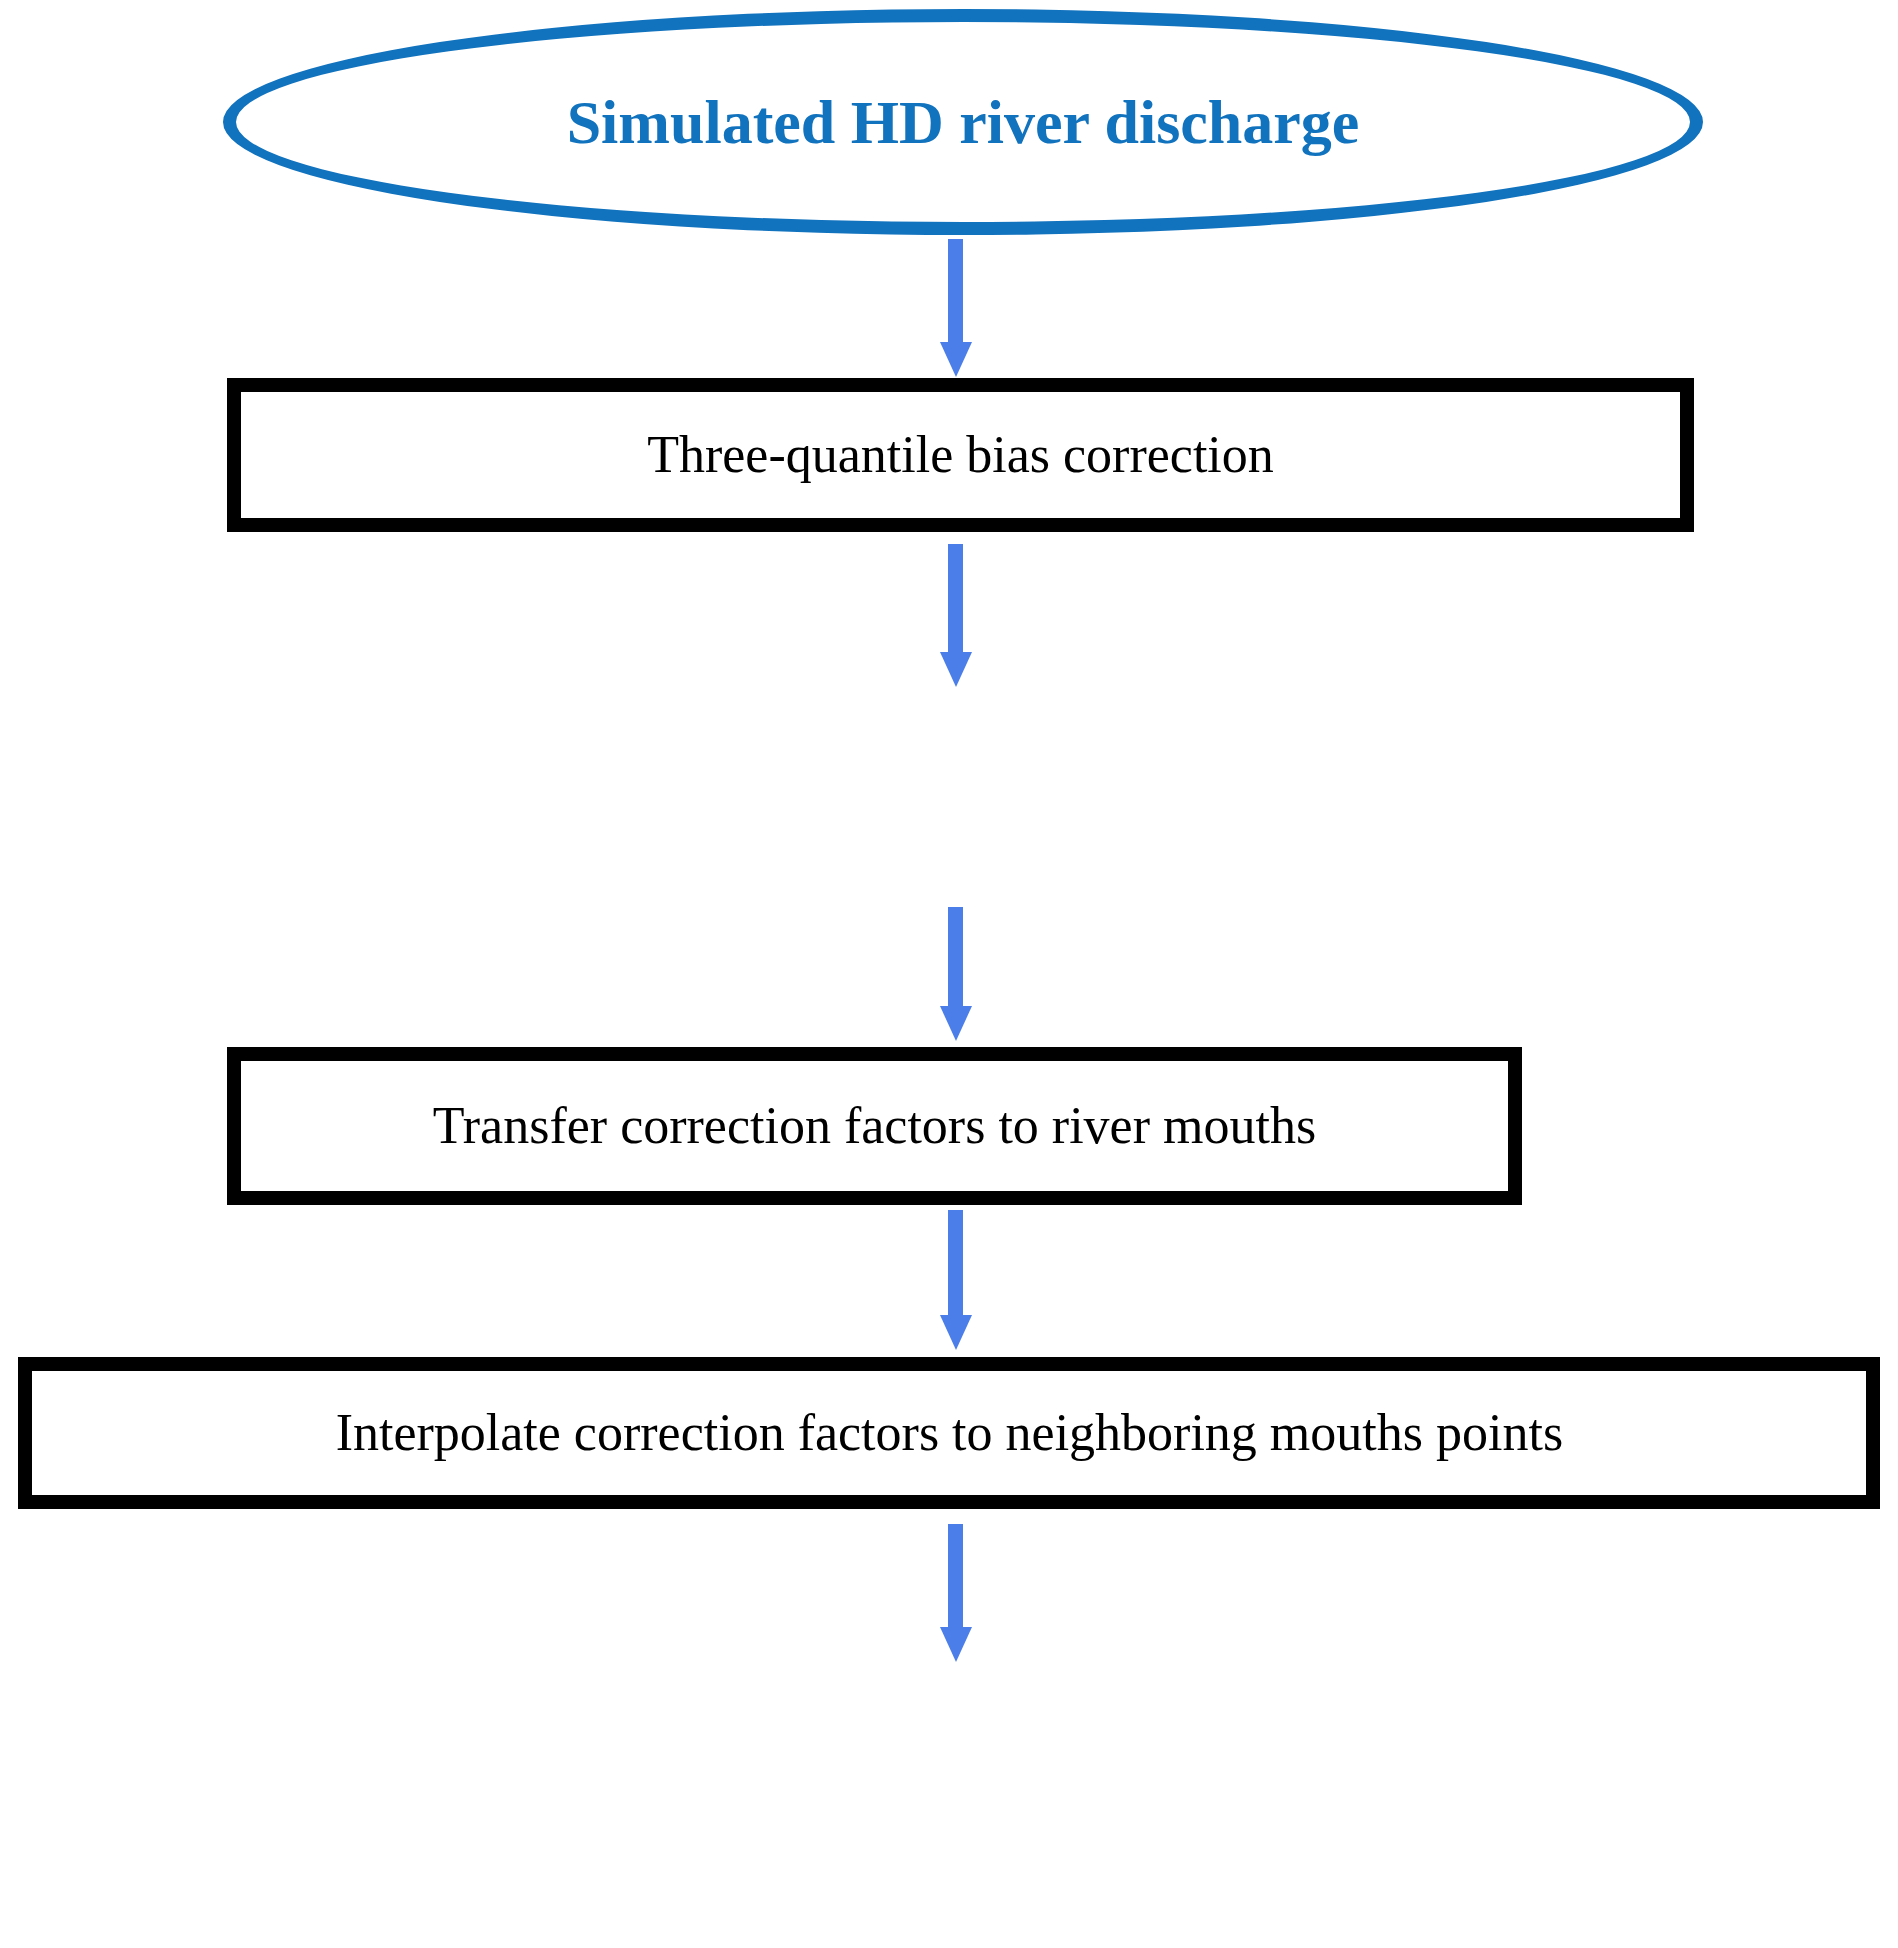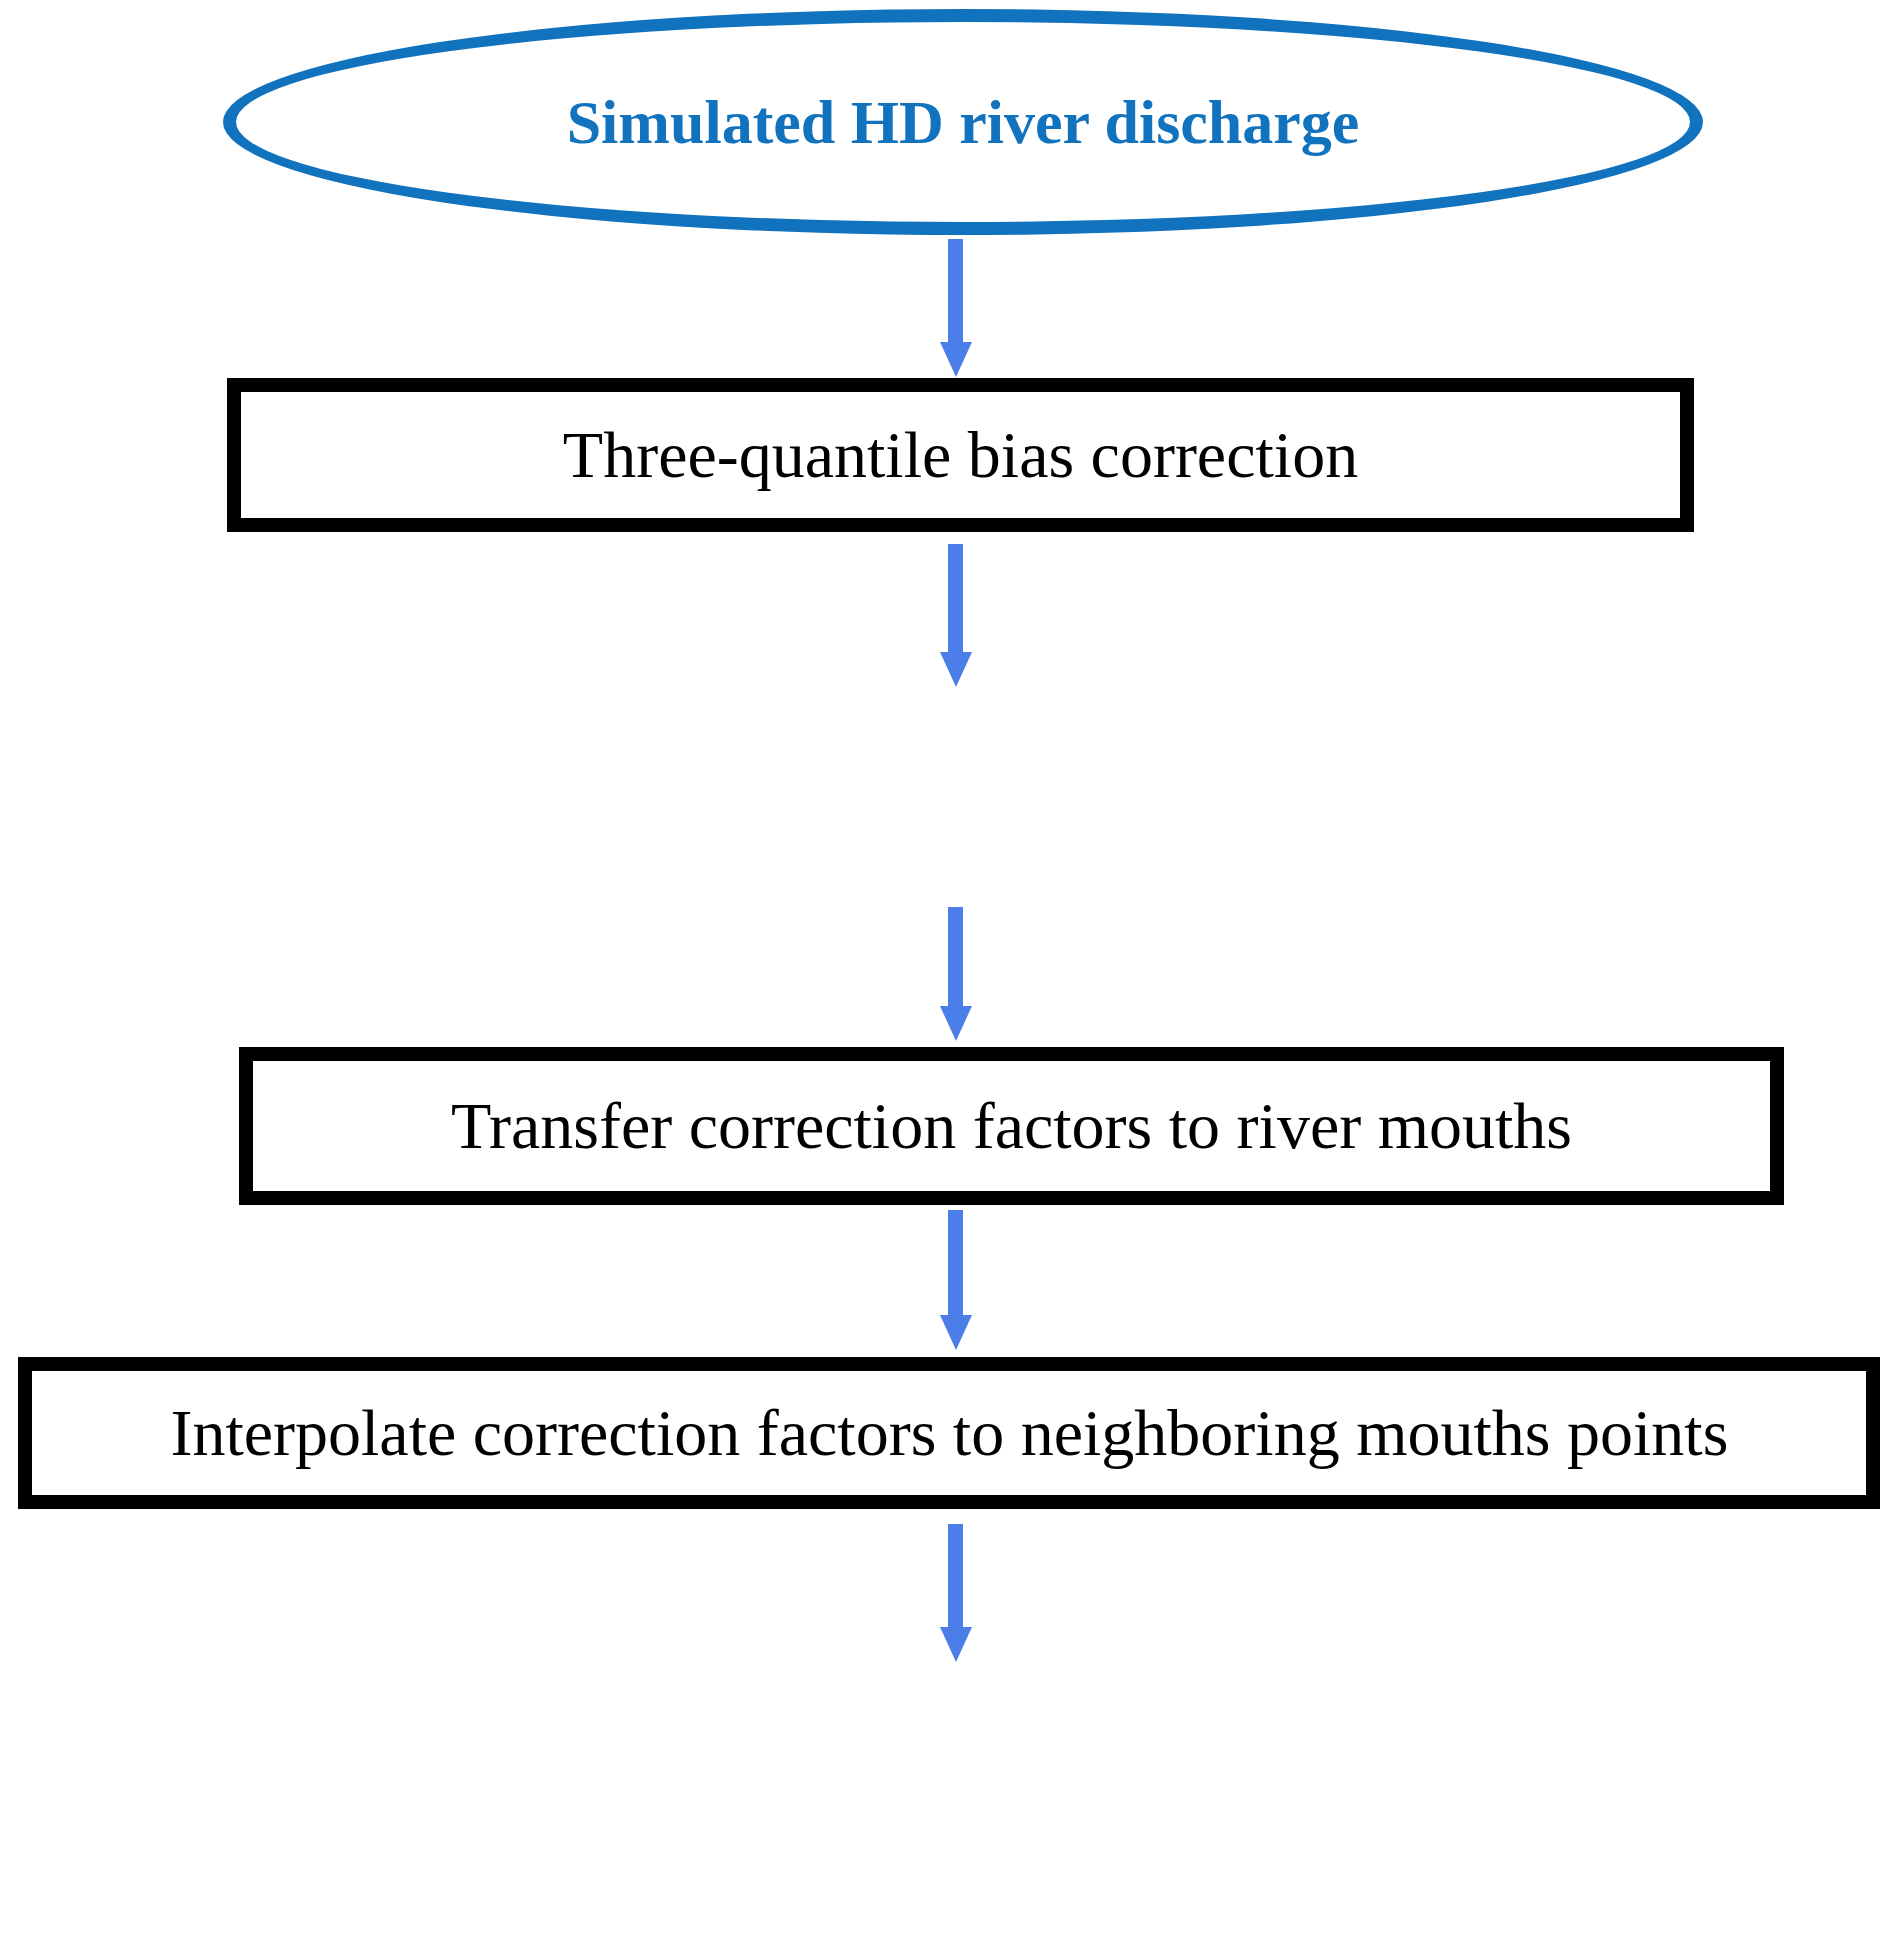--- a/index.html
+++ b/index.html
@@ -33,28 +33,28 @@
     border:13px solid var(--ellipse-stroke);
     border-radius:50%;
     color:var(--ellipse-text);
     font-weight:bold;
     font-size:62px;
     line-height:1.1;
   }
   .process{
     border:14.7px solid var(--box-stroke);
     color:var(--box-text);
-    font-size:66px;
+    font-size:52px;
     line-height:1.1;
   }
   
   .n1{left:223px;top:9.2px;width:1480px;height:226px;}
   .n2{left:227px;top:378px;width:1467px;height:154px;}
   .n3{left:235px;top:691px;width:1473px;height:209px;}
-  .n4{left:227px;top:1047px;width:1545px;height:158px;margin-left:12px;}
+  .n4{left:227px;top:1047px;width:1295px;height:158px;}
   .n5{left:18.4px;top:1357px;width:1862px;height:152px;font-family:Liberation Serif, serif;}
   .n6{left:227px;top:1692px;width:1502px;height:231px;}
   
   .arrow{
     position:absolute;
     width:33px;
     display:flex;
     flex-direction:column;
     align-items:center;
   }

